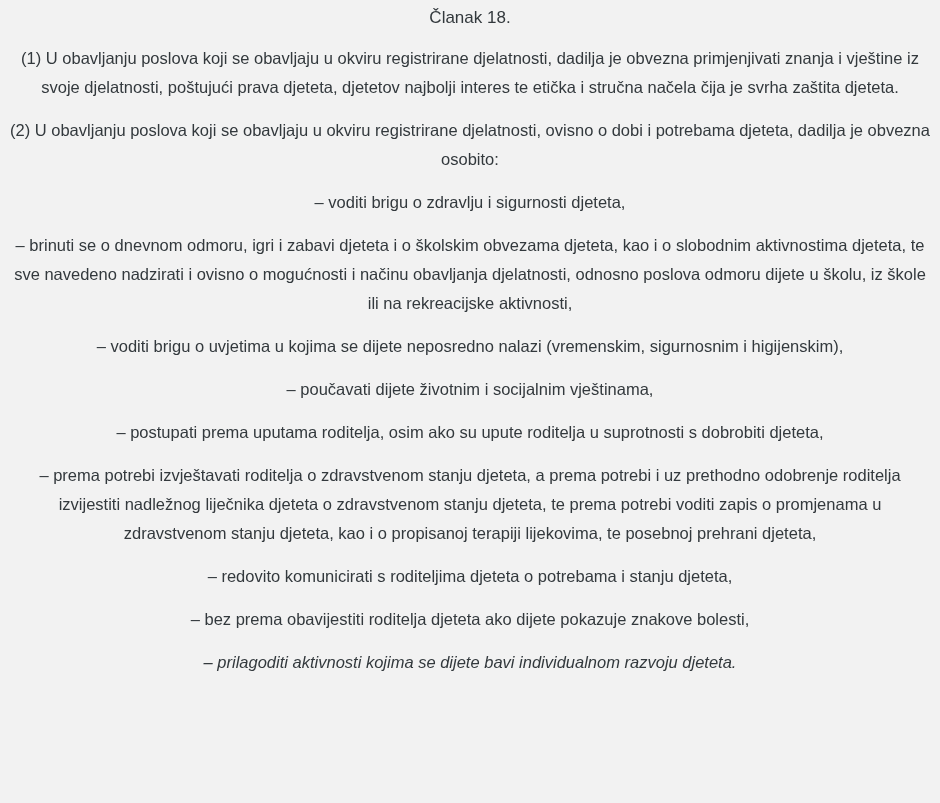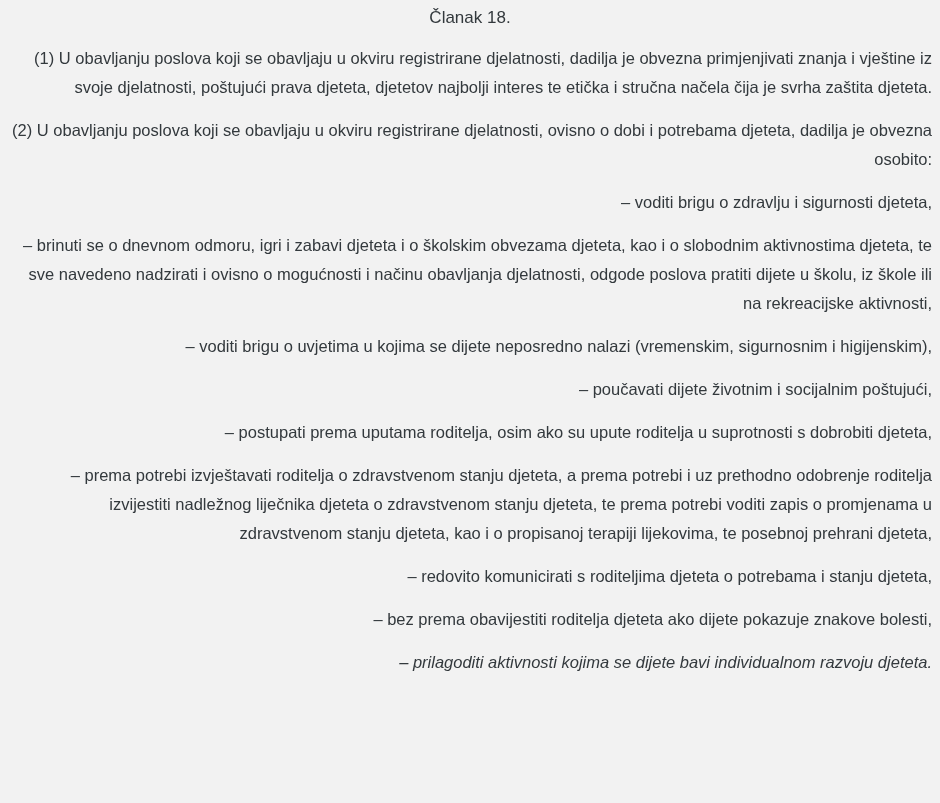--- a/index.html
+++ b/index.html
@@ -26,38 +26,38 @@
     line-height: 24px;
     margin: 2px 0 14px 0;
     color: #33393d;
     font-weight: normal;
   }
   .para {
     font-size: 16.5px;
     line-height: 29px;
     margin: 0 0 14px 0;
     color: #33393d;
-    text-align: right;
+    text-align: center;
   }
   .para:last-child {
     margin-bottom: 0;
     font-style: italic;
   }
 </style>
 </head>
 <body>
 
 <div class="page">
   <div class="article-heading">Članak 18.</div>
   <div>
     <p class="para">(1) U obavljanju poslova koji se obavljaju u okviru registrirane djelatnosti, dadilja je obvezna primjenjivati znanja i vještine iz svoje djelatnosti, poštujući prava djeteta, djetetov najbolji interes te etička i stručna načela čija je svrha zaštita djeteta.</p>
     <p class="para">(2) U obavljanju poslova koji se obavljaju u okviru registrirane djelatnosti, ovisno o dobi i potrebama djeteta, dadilja je obvezna osobito:</p>
     <p class="para">– voditi brigu o zdravlju i sigurnosti djeteta,</p>
-    <p class="para">– brinuti se o dnevnom odmoru, igri i zabavi djeteta i o školskim obvezama djeteta, kao i o slobodnim aktivnostima djeteta, te sve navedeno nadzirati i ovisno o mogućnosti i načinu obavljanja djelatnosti, odgode poslova pratiti dijete u školu, iz škole ili na rekreacijske aktivnosti,</p>
+    <p class="para">– brinuti se o dnevnom odmoru, igri i zabavi djeteta i o školskim obvezama djeteta, kao i o slobodnim aktivnostima djeteta, te sve navedeno nadzirati i ovisno o mogućnosti i načinu obavljanja djelatnosti, odnosno poslova odmoru dijete u školu, iz škole ili na rekreacijske aktivnosti,</p>
     <p class="para">– voditi brigu o uvjetima u kojima se dijete neposredno nalazi (vremenskim, sigurnosnim i higijenskim),</p>
-    <p class="para">– poučavati dijete životnim i socijalnim poštujući,</p>
+    <p class="para">– poučavati dijete životnim i socijalnim vještinama,</p>
     <p class="para">– postupati prema uputama roditelja, osim ako su upute roditelja u suprotnosti s dobrobiti djeteta,</p>
     <p class="para">– prema potrebi izvještavati roditelja o zdravstvenom stanju djeteta, a prema potrebi i uz prethodno odobrenje roditelja izvijestiti nadležnog liječnika djeteta o zdravstvenom stanju djeteta, te prema potrebi voditi zapis o promjenama u zdravstvenom stanju djeteta, kao i o propisanoj terapiji lijekovima, te posebnoj prehrani djeteta,</p>
     <p class="para">– redovito komunicirati s roditeljima djeteta o potrebama i stanju djeteta,</p>
     <p class="para">– bez prema obavijestiti roditelja djeteta ako dijete pokazuje znakove bolesti,</p>
     <p class="para">– prilagoditi aktivnosti kojima se dijete bavi individualnom razvoju djeteta.</p>
   </div>
 </div>
 
 </body></html>

